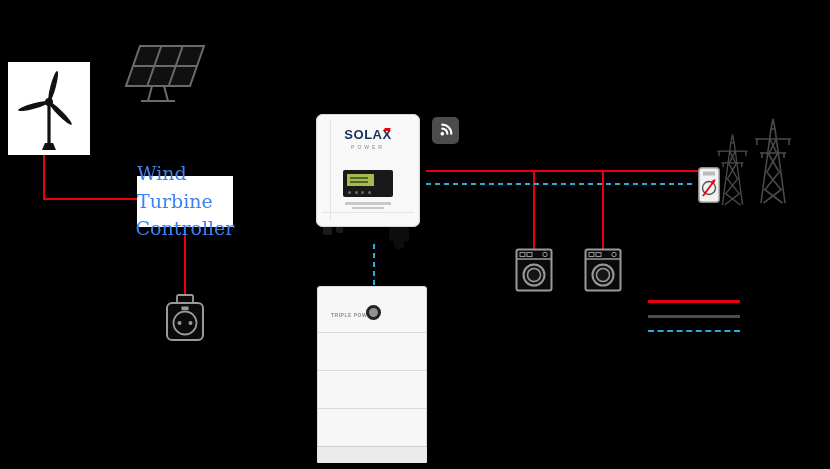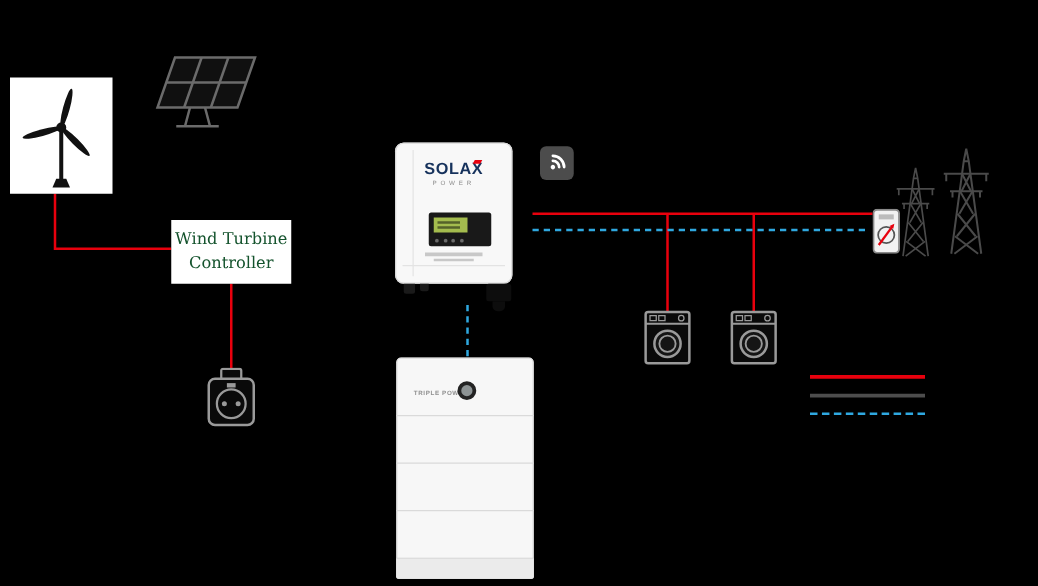--- a/index.html
+++ b/index.html
@@ -13,27 +13,27 @@
   .wire { fill:none; stroke-width:2; }
   .wire.ac { stroke:var(--ac-line,#e8000d); }
   .wire.comm { stroke:var(--comm-line,#2fa8e0); stroke-dasharray:5 4; }
 
   .wind-box { position:absolute; left:8px; top:62px; width:82px; height:93px; background:#fff; }
   .solar { position:absolute; left:124px; top:44px; width:84px; height:68px; }
 
   .controller {
     position:absolute; left:137px; top:176px; width:96px; height:51px; background:#fff;
     display:flex; flex-direction:column; align-items:center; justify-content:center;
-    font-family:"DejaVu Serif", serif; font-size:13px; color:#14532d; line-height:1.45;
+    font-family:"DejaVu Serif", serif; font-size:19px; color:#3b82f6; line-height:1.45;
   }
 
   .socket { position:absolute; left:164px; top:294px; width:42px; height:48px; }
 
   .inverter {
-    position:absolute; left:316px; top:114px; width:94px; height:113px;
+    position:absolute; left:316px; top:114px; width:104px; height:113px;
     background:#f8f8f8; border-radius:7px; box-shadow:inset 0 0 0 1px #d9d9d9;
   }
   .logo { position:absolute; top:13px; left:0; width:100%; text-align:center; }
   .brand { font-size:13px; font-weight:bold; letter-spacing:.5px; color:var(--inverter-brand,#16325c); }
   .brand-accent { position:absolute; top:1px; left:calc(50% + 16px); width:6px; height:3px;
     background:var(--ac-line,#e8000d); transform:skewX(-30deg); }
   .sub { font-size:5px; letter-spacing:3px; color:#8a8a8a; margin-top:2px; }
   .display { position:absolute; left:27px; top:56px; width:50px; height:27px; background:#191919; border-radius:2px; }
   .lcd { position:absolute; left:4px; top:4px; width:27px; height:12px; background:var(--lcd-green,#a4bc4e); }
   .lcd-line { position:absolute; left:3px; width:18px; height:1.5px; background:#55622a; }

